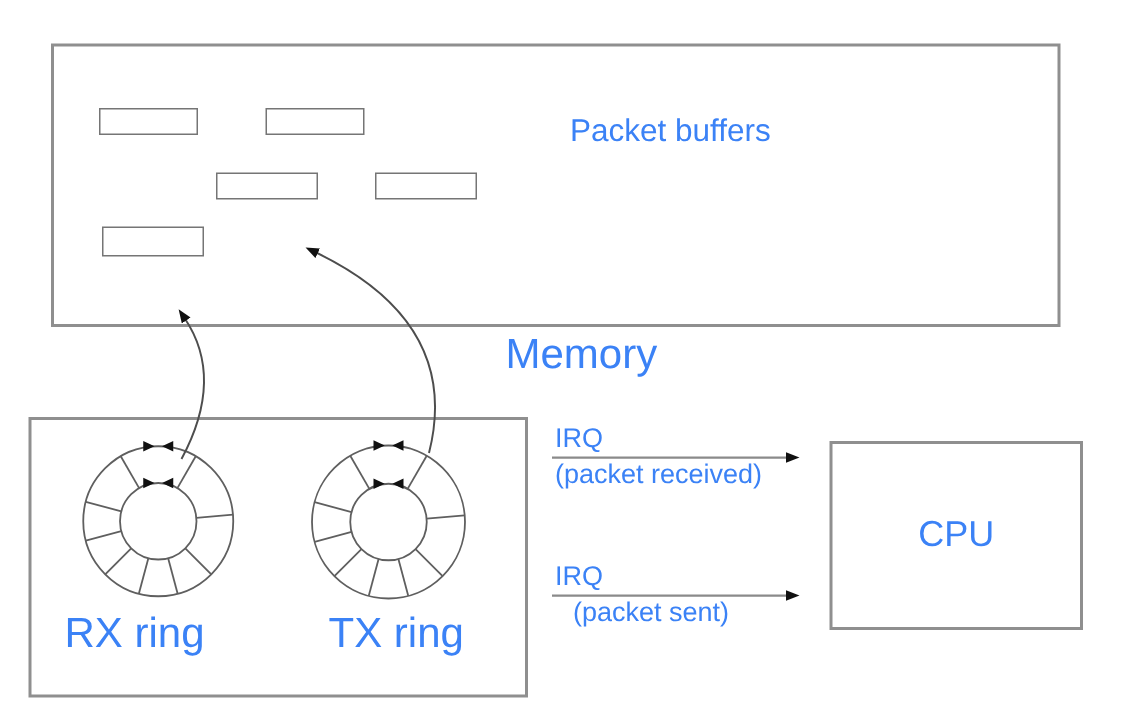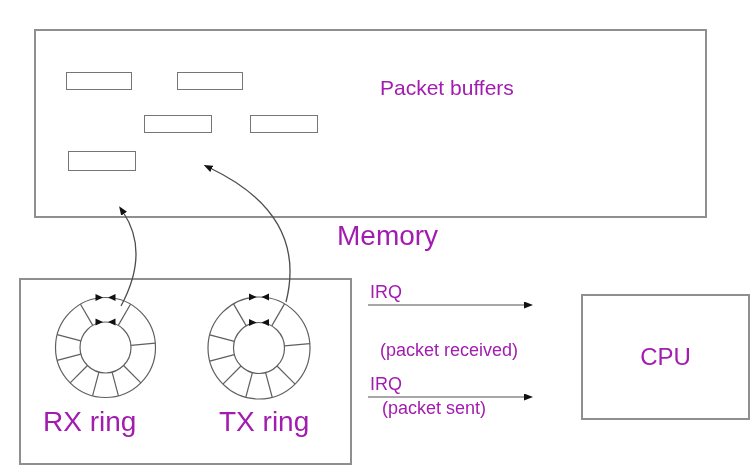--- a/index.html
+++ b/index.html
@@ -1,21 +1,21 @@
 <!DOCTYPE html>
 <html><head>
 <meta charset="utf-8">
 <style>
   html, body { margin: 0; padding: 0; background: #ffffff; }
   #canvas {
     position: relative;
     width: 754px; height: 476px;
     background: #ffffff;
     font-family: "Liberation Sans", sans-serif;
-    color: #a21caf;
+    color: #3b82f6;
     overflow: hidden;
   }
   .box {
     position: absolute;
     border: 2px solid #8f8f8f;
     background: #ffffff;
     box-sizing: border-box;
   }
   .buffer {
     position: absolute;
@@ -55,26 +55,26 @@
   <div class="buffer" style="left:144px; top:115px; width:68px; height:18px;"></div>
   <div class="buffer" style="left:250px; top:115px; width:68px; height:18px;"></div>
   <div class="buffer" style="left:68px;  top:151px; width:68px; height:20px;"></div>
   <div class="lbl lbl-large" style="left:380px; top:76px;">Packet buffers</div>
   <div class="lbl lbl-box" style="left:337px; top:221px;">Memory</div>
 
   <div class="box" style="left:19px; top:278px; width:333px; height:187px;"></div>
   <div class="lbl lbl-box" style="left:219px; top:407px;">TX ring</div>
   <div class="lbl lbl-box" style="left:43px; top:407px;">RX ring</div>
 
-  <div class="box" id="cpu-box" style="left:553px; top:294px; width:169px; height:126px;margin-left:28px;">
+  <div class="box" id="cpu-box" style="left:553px; top:294px; width:169px; height:126px;">
     <span>CPU</span>
   </div>
 
   <div class="irq-lbl" style="left:370px; top:283px;">IRQ</div>
-  <div class="irq-lbl" style="left:380px; top:307px;margin-top:34px;">(packet received)</div>
+  <div class="irq-lbl" style="left:370px; top:307px;">(packet received)</div>
   <div class="irq-lbl" style="left:370px; top:375px;">IRQ</div>
   <div class="irq-lbl" style="left:382px; top:399px;">(packet sent)</div>
 
   <svg id="overlay" width="754" height="476" viewBox="0 0 754 476">
     <defs>
       <marker id="ah" markerWidth="10" markerHeight="8" refX="2" refY="3.5" orient="auto" markerUnits="userSpaceOnUse">
         <path d="M0,0 L9,3.5 L0,7 Z" fill="#111111"></path>
       </marker>
     </defs>
 

